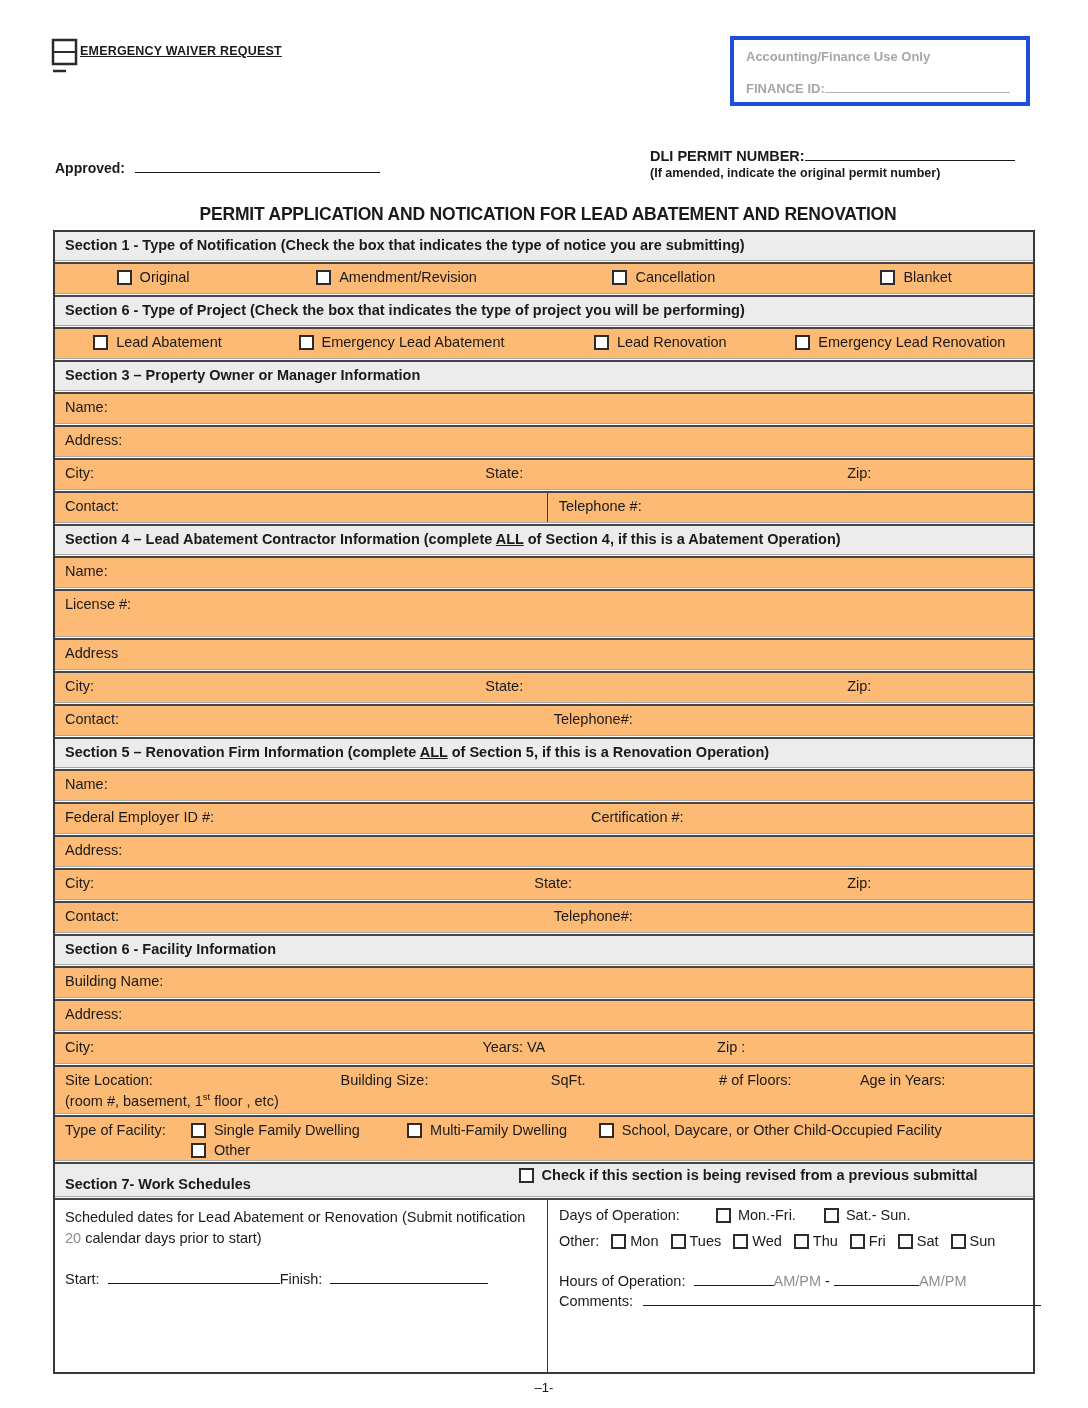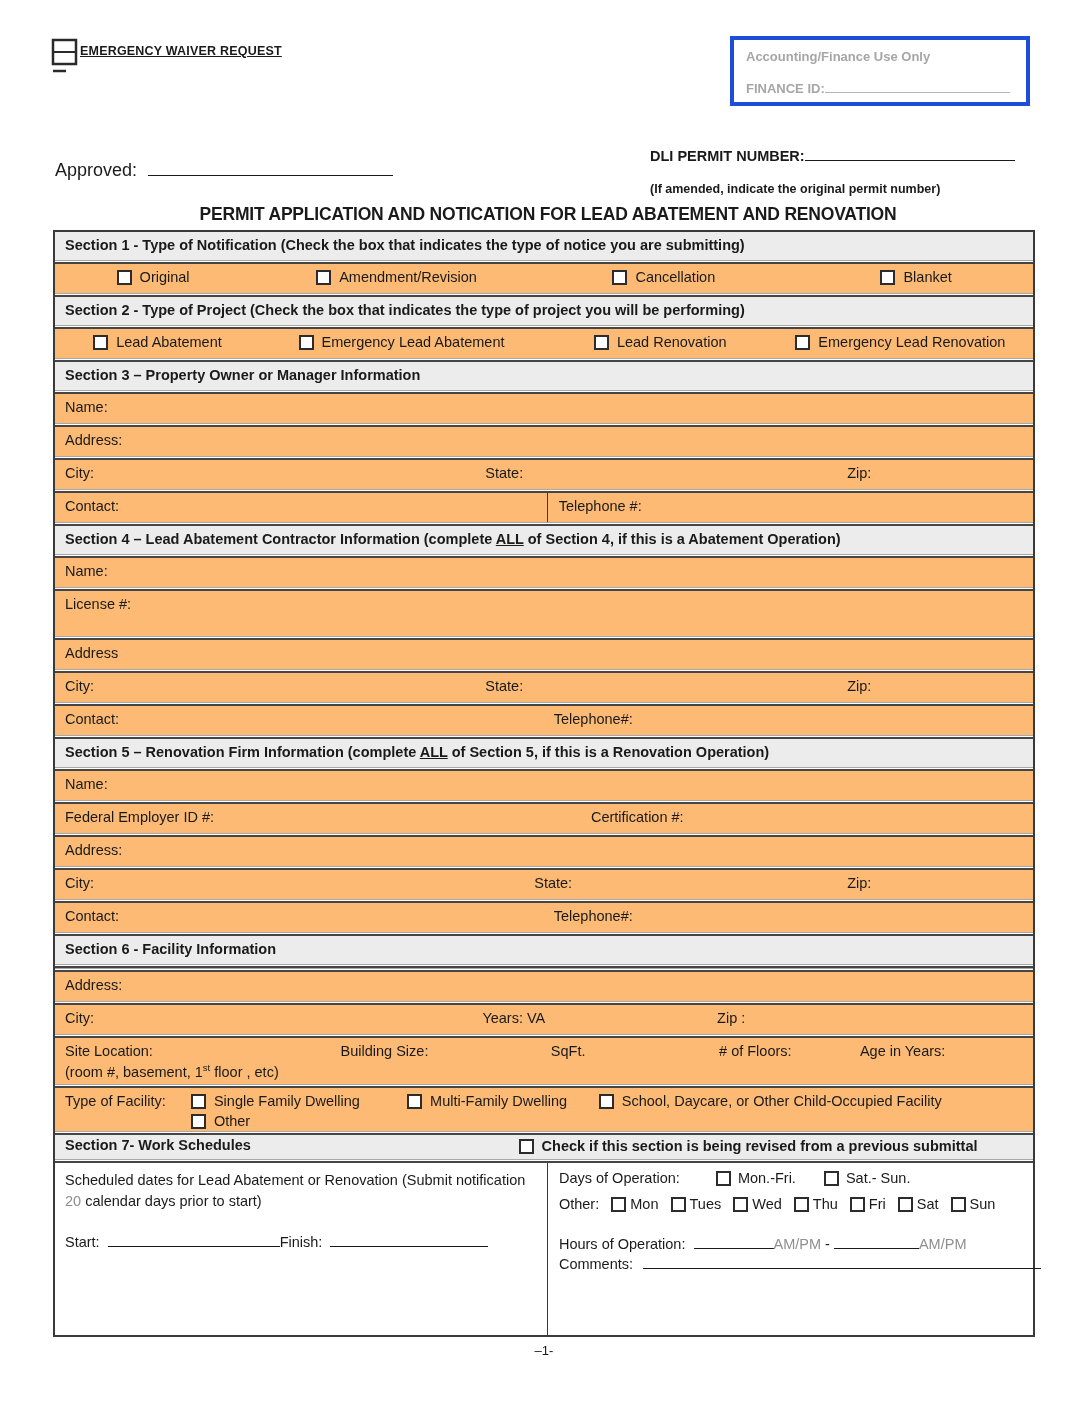--- a/index.html
+++ b/index.html
@@ -24,24 +24,24 @@
     width: 300px; height: 70px;
     border: 4px solid #1d4ed8;
     color: #a6a6a6; font-weight: bold; font-size: 13px;
     padding: 9px 12px;
   }
   .acct-box .fin { margin-top: 16px; }
   .line { display: inline-block; border-bottom: 1px solid #1a1a1a; height: 13px; vertical-align: baseline; }
   .line.gray { border-bottom-color: #b5b5b5; }
   
   .approve-row { position: relative; height: 62px; }
-  .approved { position: absolute; left: 55px; top: 20px; font-size: 18px; }
+  .approved { position: absolute; left: 55px; top: 20px; font-size: 14px; font-weight: bold; }
   .dli-block { position: absolute; left: 650px; top: 8px; width: 385px; }
   .dli-line1 { font-weight: bold; font-size: 14.5px; white-space: nowrap; }
-  .dli-line2 { font-weight: bold; font-size: 12.5px; margin-top: 18px; }
+  .dli-line2 { font-weight: bold; font-size: 12.5px; margin-top: 2px; }
   
   .doc-title { text-align: center; font-weight: bold; font-size: 17.5px; letter-spacing: -0.2px; margin: 2px 0 5px 8px; }
   
   .formtable { margin: 0 53px; border: 2px solid #3a3a3a; background: #fff; }
   .sep { height: 4px; border-top: 1px solid #a8a8a8; border-bottom: 2px solid #454545; background: #fff; }
   .trow { position: relative; padding: 5px 10px 4px 10px; min-height: 29px; font-size: 14.5px; background: #fdba74; }
   .sec-h { position: relative; padding: 5px 10px 4px 10px; min-height: 28px; font-size: 14.5px; font-weight: bold; background: #ececec; }
   .u { text-decoration: underline; }
   .at { position: absolute; top: 5px; white-space: nowrap; text-align: right; }
   .vdiv { position: absolute; top: 0; bottom: 0; width: 1px; background: #3a3a3a; }
@@ -123,21 +123,21 @@
       </span>
       <span class="opt" style="left:57%">
         <span class="cb"></span><span>Cancellation</span>
       </span>
       <span class="opt" style="left:84.4%">
         <span class="cb"></span><span>Blanket</span>
       </span>
     </div>
 
     <div class="sep"></div>
-    <div class="sec-h">Section 2 - Type of Project (Check the box that indicates the type of project you will be performing)</div>
+    <div class="sec-h">Section 6 - Type of Project (Check the box that indicates the type of project you will be performing)</div>
     <div class="sep"></div>
     <div class="trow">
       <span class="opt" style="left:3.9%">
         <span class="cb"></span><span>Lead Abatement</span>
       </span>
       <span class="opt" style="left:24.9%">
         <span class="cb"></span><span>Emergency Lead Abatement</span>
       </span>
       <span class="opt" style="left:55.1%">
         <span class="cb"></span><span>Lead Renovation</span>
@@ -209,20 +209,21 @@
     </div>
     <div class="sep"></div>
     <div class="trow">
       <span>Contact:</span>
       <span class="at" style="left:51%">Telephone#:</span>
     </div>
 
     <div class="sep"></div>
     <div class="sec-h">Section 6 - Facility Information</div>
     <div class="sep"></div>
+    <div class="trow"><span>Building Name:</span></div>
     <div class="sep"></div>
     <div class="trow"><span>Address:</span></div>
     <div class="sep"></div>
     <div class="trow">
       <span>City:</span>
       <span class="at" style="left:43.7%">Years: VA</span>
       <span class="at" style="left:67.7%">Zip :</span>
     </div>
     <div class="sep"></div>
     <div class="trow" style="min-height:45px">
@@ -246,21 +247,21 @@
       </span>
       <span class="opt" style="left:55.6%">
         <span class="cb"></span><span>School, Daycare, or Other Child-Occupied Facility</span>
       </span>
       <span class="opt" style="left:13.9%;top:25px">
         <span class="cb"></span><span>Other</span>
       </span>
     </div>
 
     <div class="sep"></div>
-    <div class="sec-h" style="min-height:24px;padding-top:2px">
+    <div class="sec-h" style="min-height:24px;padding-top:12px">
       <span>Section 7- Work Schedules</span>
       <span class="opt" style="left:47.4%;top:3px">
         <span class="cb"></span><span>Check if this section is being revised from a previous submittal</span>
       </span>
     </div>
     <div class="sep"></div>
     <div class="s7body">
       <span class="vdiv" style="left:50.3%"></span>
       <div class="s7left">
         <div class="s7sched">

